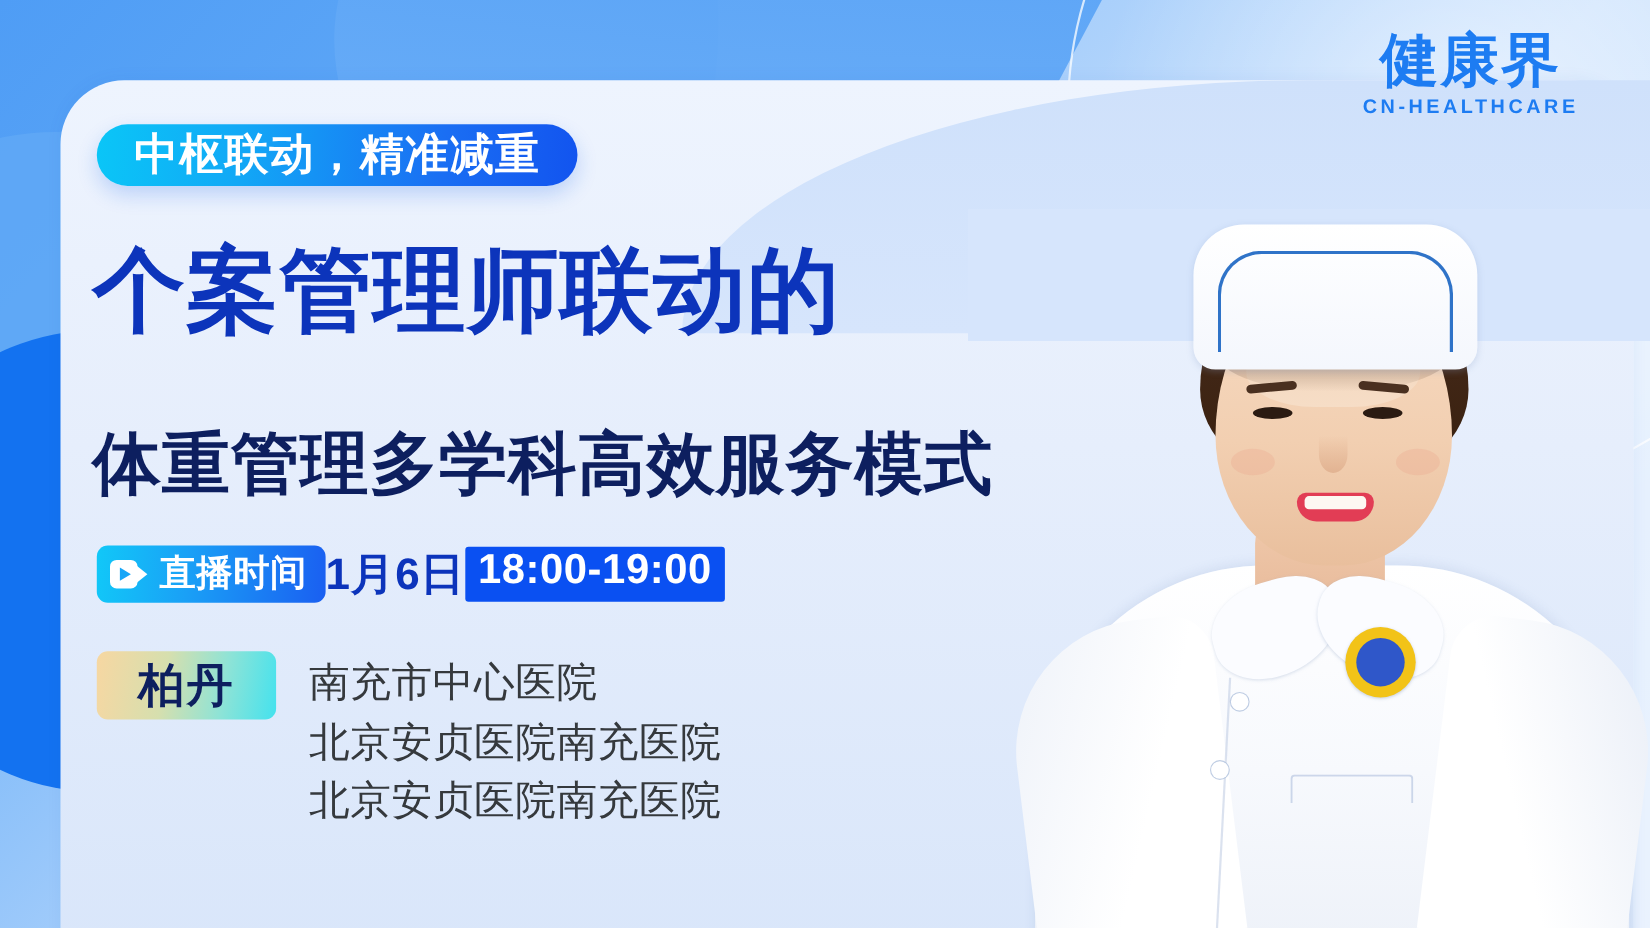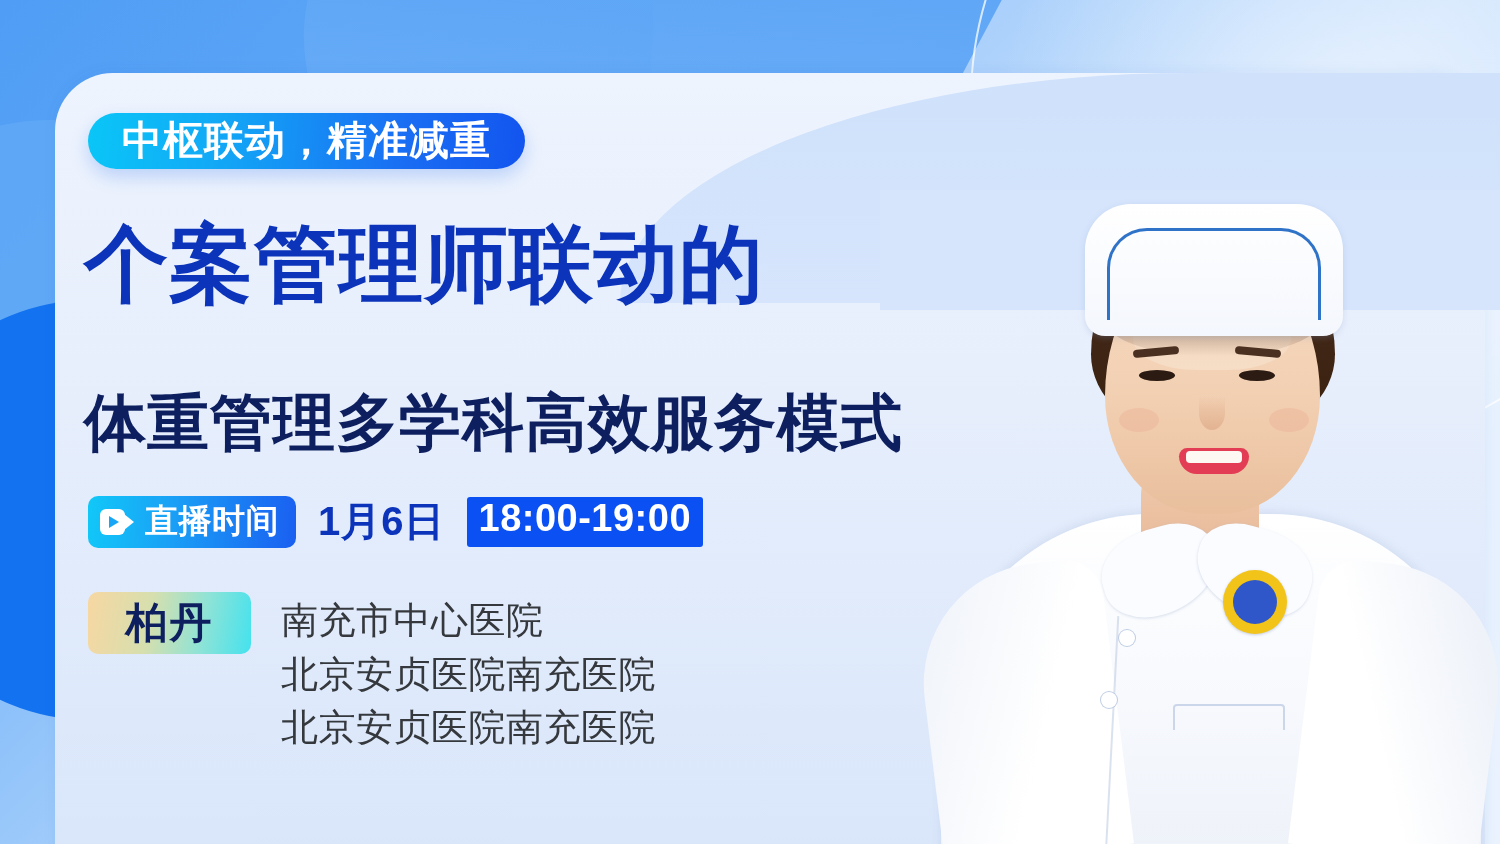--- a/index.html
+++ b/index.html
@@ -108,21 +108,21 @@
   .title2{
     position:absolute;left:84px;top:348px;
     font-size:62px;font-weight:700;color:#0d1f5f;letter-spacing:1px;line-height:1;
     white-space:nowrap;
     margin-top:44px;
   }
 
   
   .time-row{
     position:absolute;left:88px;top:494px;
-    display:flex;align-items:center;gap:22px;
+    display:flex;align-items:center;
   }
   .live-chip{
     height:52px;padding:0 17px 0 12px;display:flex;align-items:center;gap:11px;
     border-radius:10px;
     background:linear-gradient(95deg,#11c8f8 0%,#1aa0f6 40%,#1a5ff1 100%);
   }
   .cam-icon{position:relative;width:34px;height:26px;display:block;}
   .cam-icon .body{
     position:absolute;left:0;top:0;width:25px;height:26px;background:#fff;border-radius:6px;
   }
@@ -285,20 +285,24 @@
     <div class="bg-circle-deep"></div>
     <div class="bg-swoosh"></div>
     <div class="bg-right-wash"></div>
     <div class="bg-right-panel"></div>
   </div>
 
   <div class="card"></div>
   <div class="card-wave"></div>
   <div class="card-wave2"></div>
 
+  <div class="logo">
+    <div class="logo-cn">健康界</div>
+    <div class="logo-en">CN-HEALTHCARE</div>
+  </div>
 
   <div class="pill">
     <span class="pill-text">中枢联动，精准减重</span>
   </div>
 
   <div class="title1">个案管理师联动的</div>
   <div class="title2">体重管理多学科高效服务模式</div>
 
   <div class="time-row">
     <div class="live-chip">

